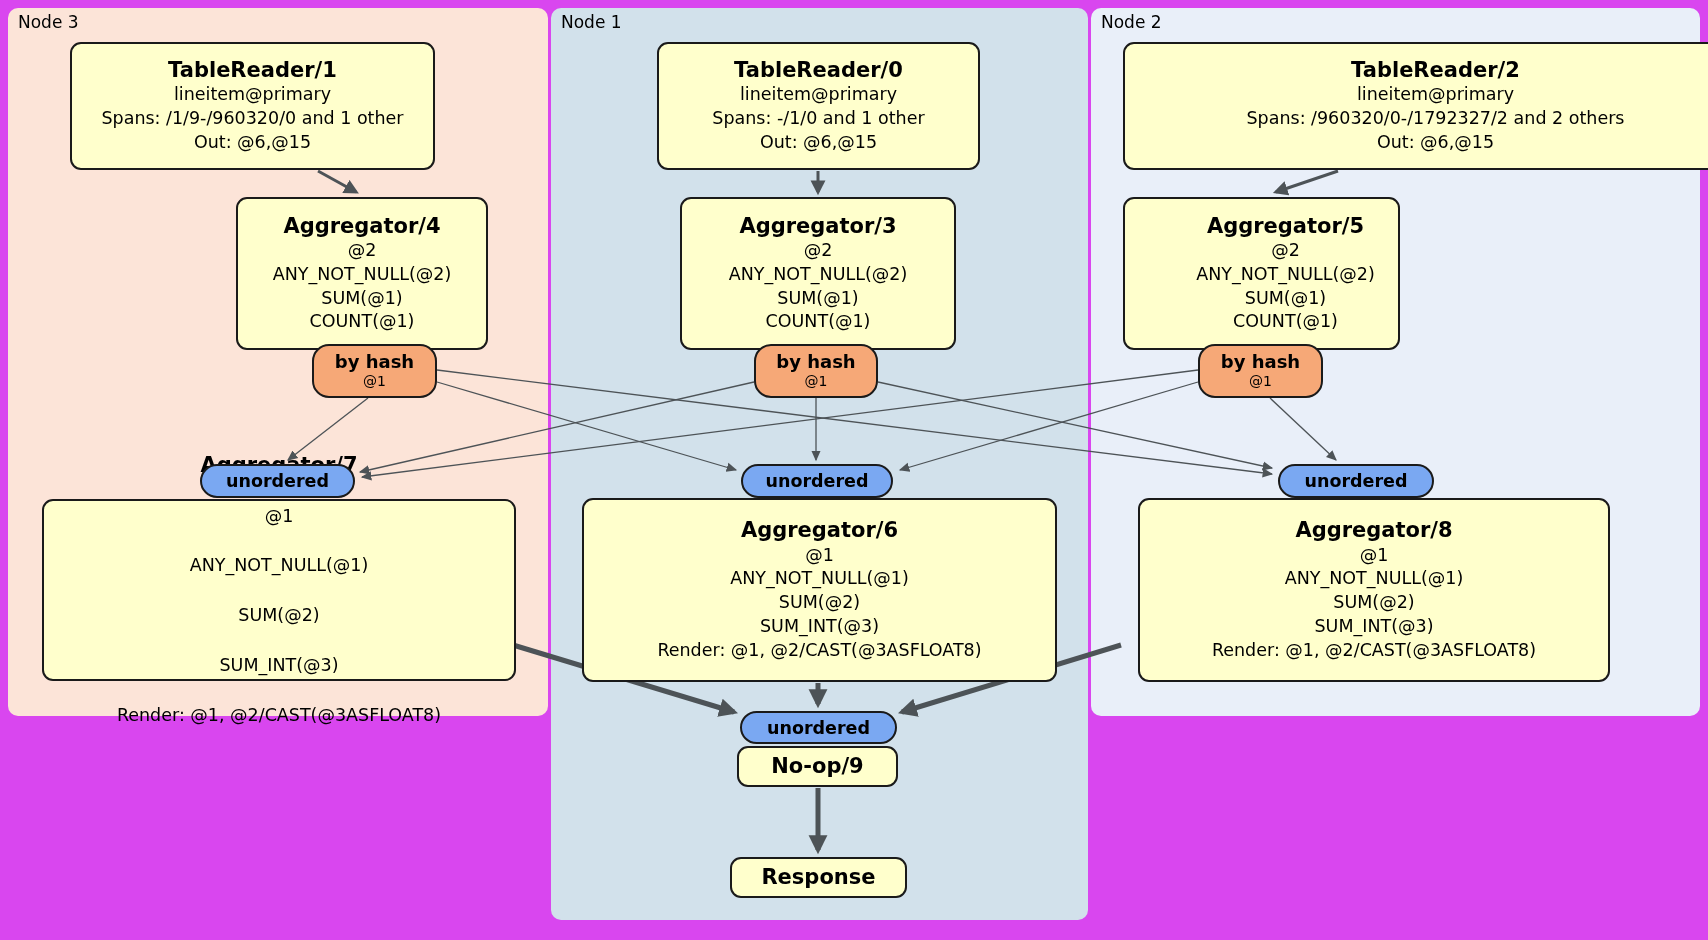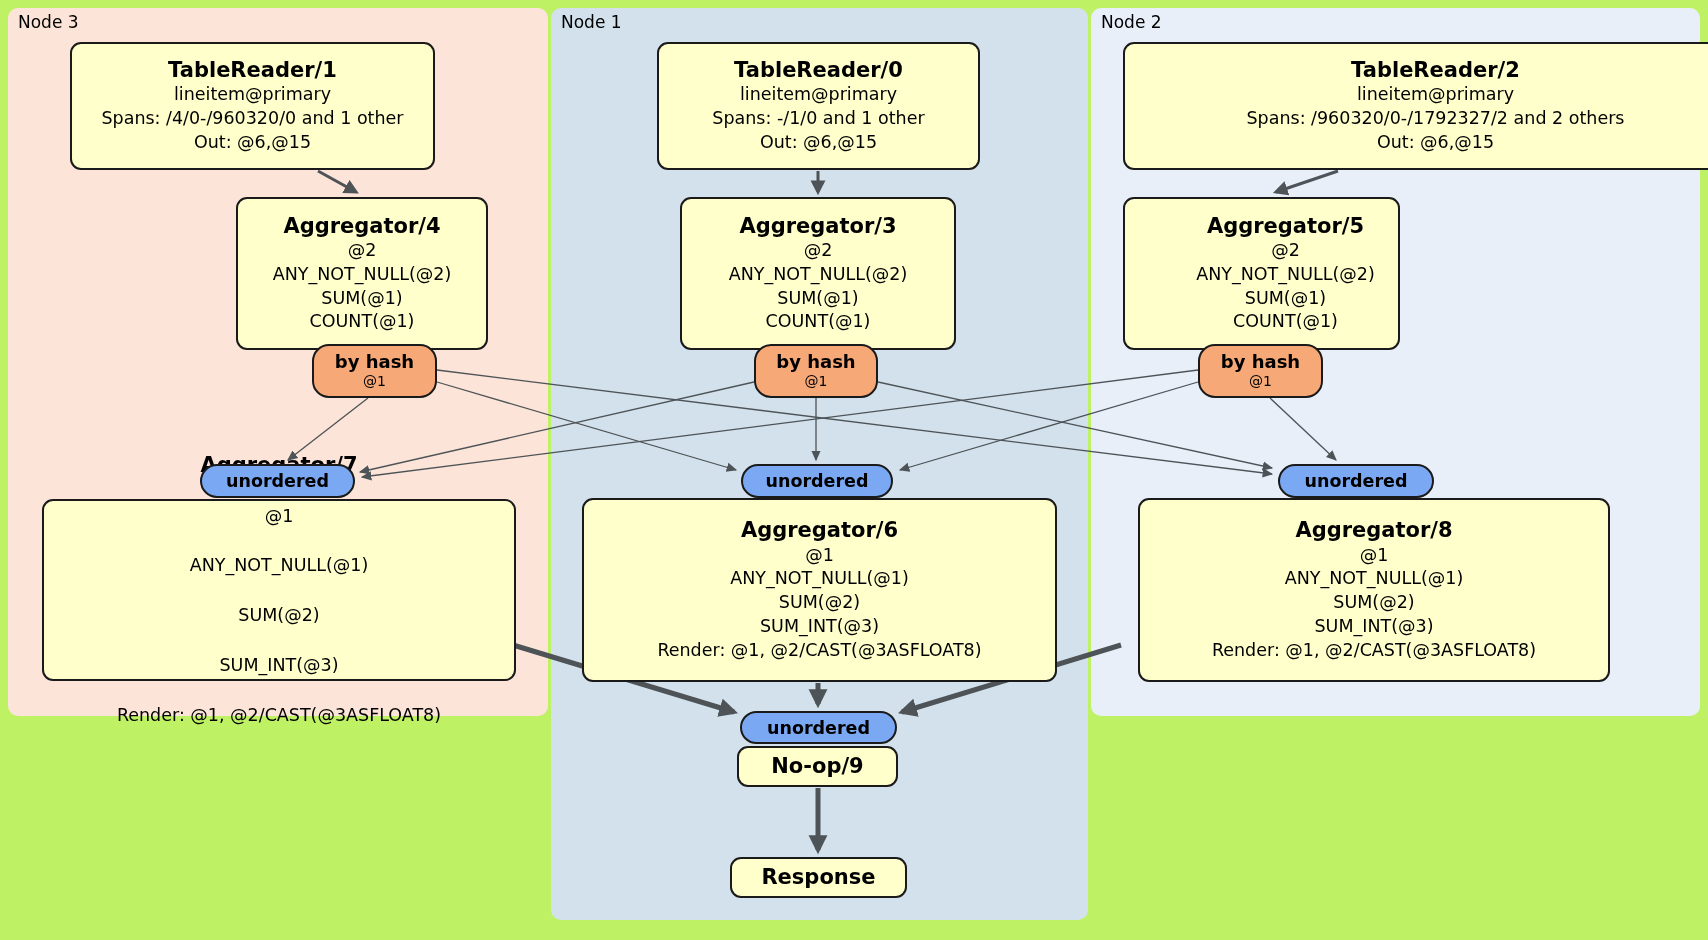--- a/index.html
+++ b/index.html
@@ -7,21 +7,21 @@
     --panel1-bg:#d2e1eb;
     --panel2-bg:#e9eff9;
     --proc-bg:#ffffcc;
     --router-bg:#f6a877;
     --stream-bg:#7aa8f2;
     --border:#1a1a1a;
     --edge:#4d5357;
   }
   html,body{margin:0;padding:0;background:#ffffff;}
   body{font-family:"DejaVu Sans","Liberation Sans",sans-serif;color:#000;}
-  .stage{position:relative;width:1708px;height:940px;overflow:hidden;background:#bef264;}
+  .stage{position:relative;width:1708px;height:940px;overflow:hidden;background:#d946ef;}
   .panel{position:absolute;border-radius:10px;z-index:1;}
   .panel-label{position:absolute;font-size:17px;z-index:2;}
   .edges{position:absolute;left:0;top:0;z-index:2;}
   .proc{position:absolute;background:var(--proc-bg);border:2px solid var(--border);
         border-radius:11px;display:flex;flex-direction:column;align-items:center;
         justify-content:center;text-align:center;z-index:3;box-sizing:border-box;}
   .proc .title{font-weight:bold;font-size:21px;line-height:1.25;}
   .proc .line{font-size:17.5px;line-height:1.36;white-space:nowrap;}
   .router{position:absolute;background:var(--router-bg);border:2px solid var(--border);
         border-radius:17px;display:flex;flex-direction:column;align-items:center;
@@ -79,21 +79,21 @@
     <line class="thick" x1="513" y1="645" x2="734" y2="712" marker-end="url(#ah-l)"></line>
     <line class="thick" x1="818" y1="683" x2="818" y2="704" marker-end="url(#ah-l)"></line>
     <line class="thick" x1="1121" y1="645" x2="902" y2="712" marker-end="url(#ah-l)"></line>
 
     <line class="thick" x1="818" y1="788" x2="818" y2="850" marker-end="url(#ah-l)"></line>
   </svg>
 
   <div class="proc" style="left:70px;top:42px;width:365px;height:128px;">
     <div class="title">TableReader/1</div>
     <div class="line">lineitem@primary</div>
-    <div class="line">Spans: /4/0-/960320/0 and 1 other</div>
+    <div class="line">Spans: /1/9-/960320/0 and 1 other</div>
     <div class="line">Out: @6,@15</div>
   </div>
 
   <div class="proc" style="left:657px;top:42px;width:323px;height:128px;text-align:right;">
     <div class="title">TableReader/0</div>
     <div class="line">lineitem@primary</div>
     <div class="line">Spans: -/1/0 and 1 other</div>
     <div class="line">Out: @6,@15</div>
   </div>
 

